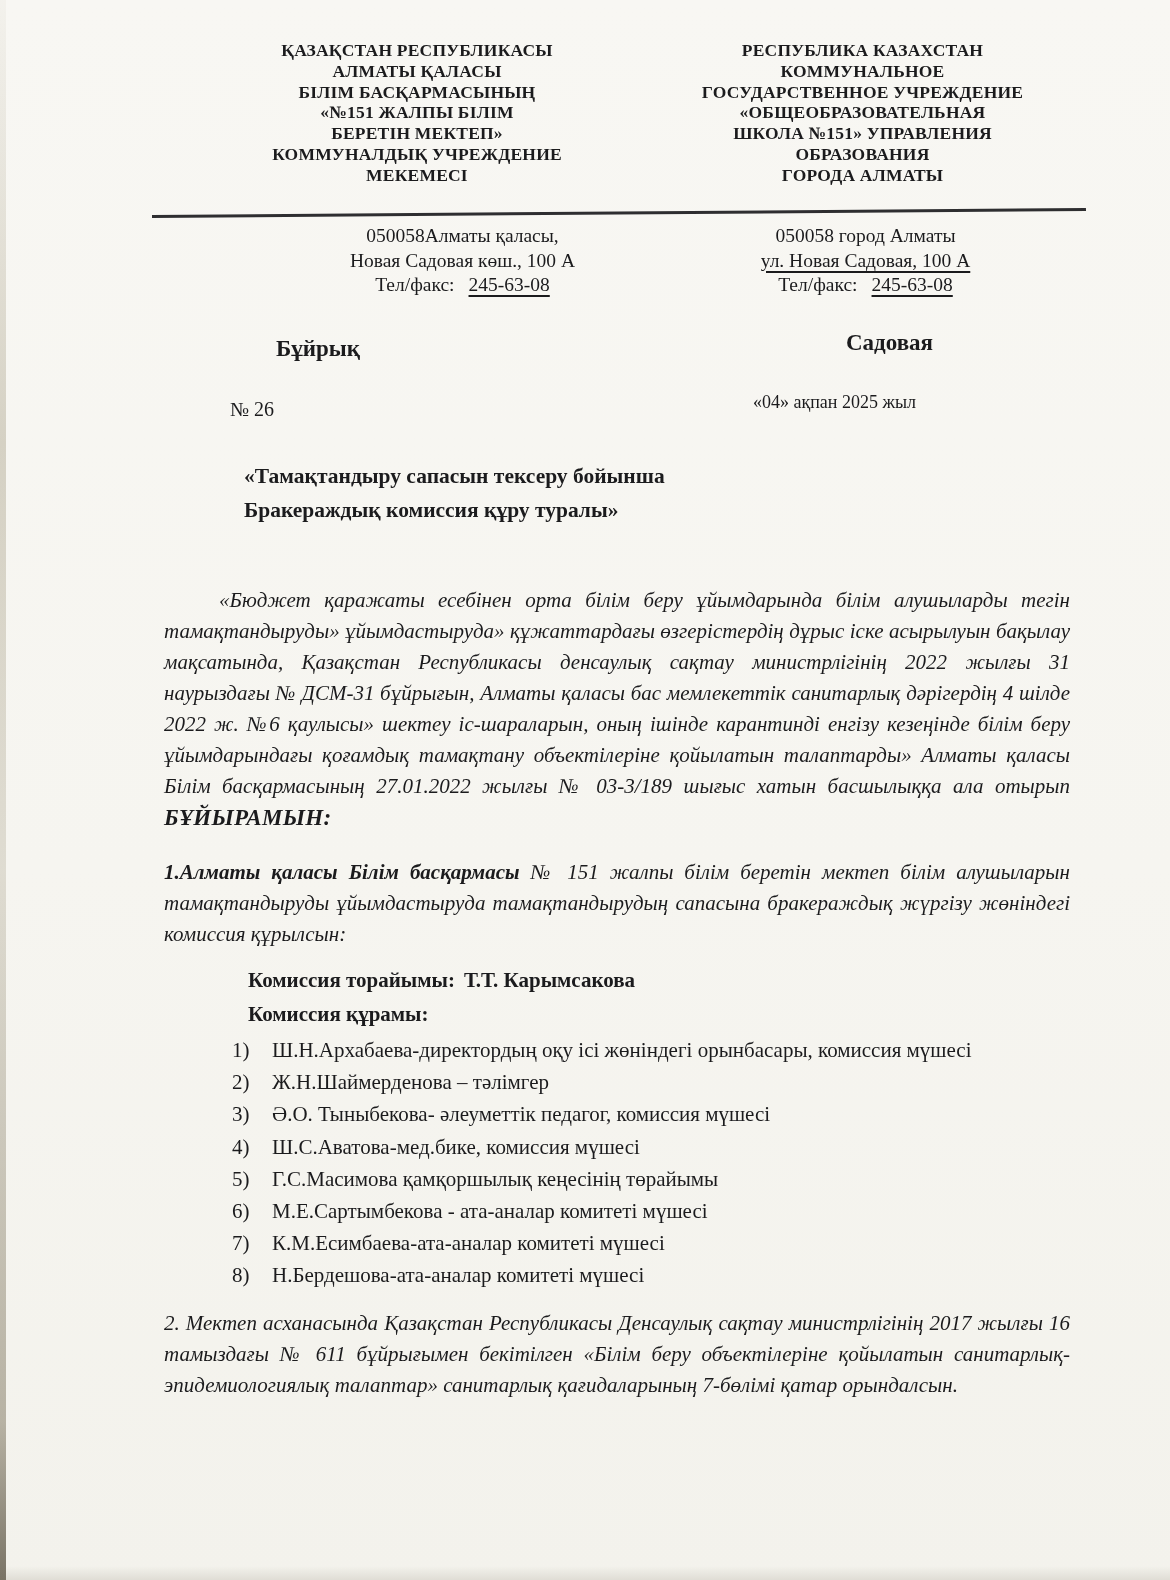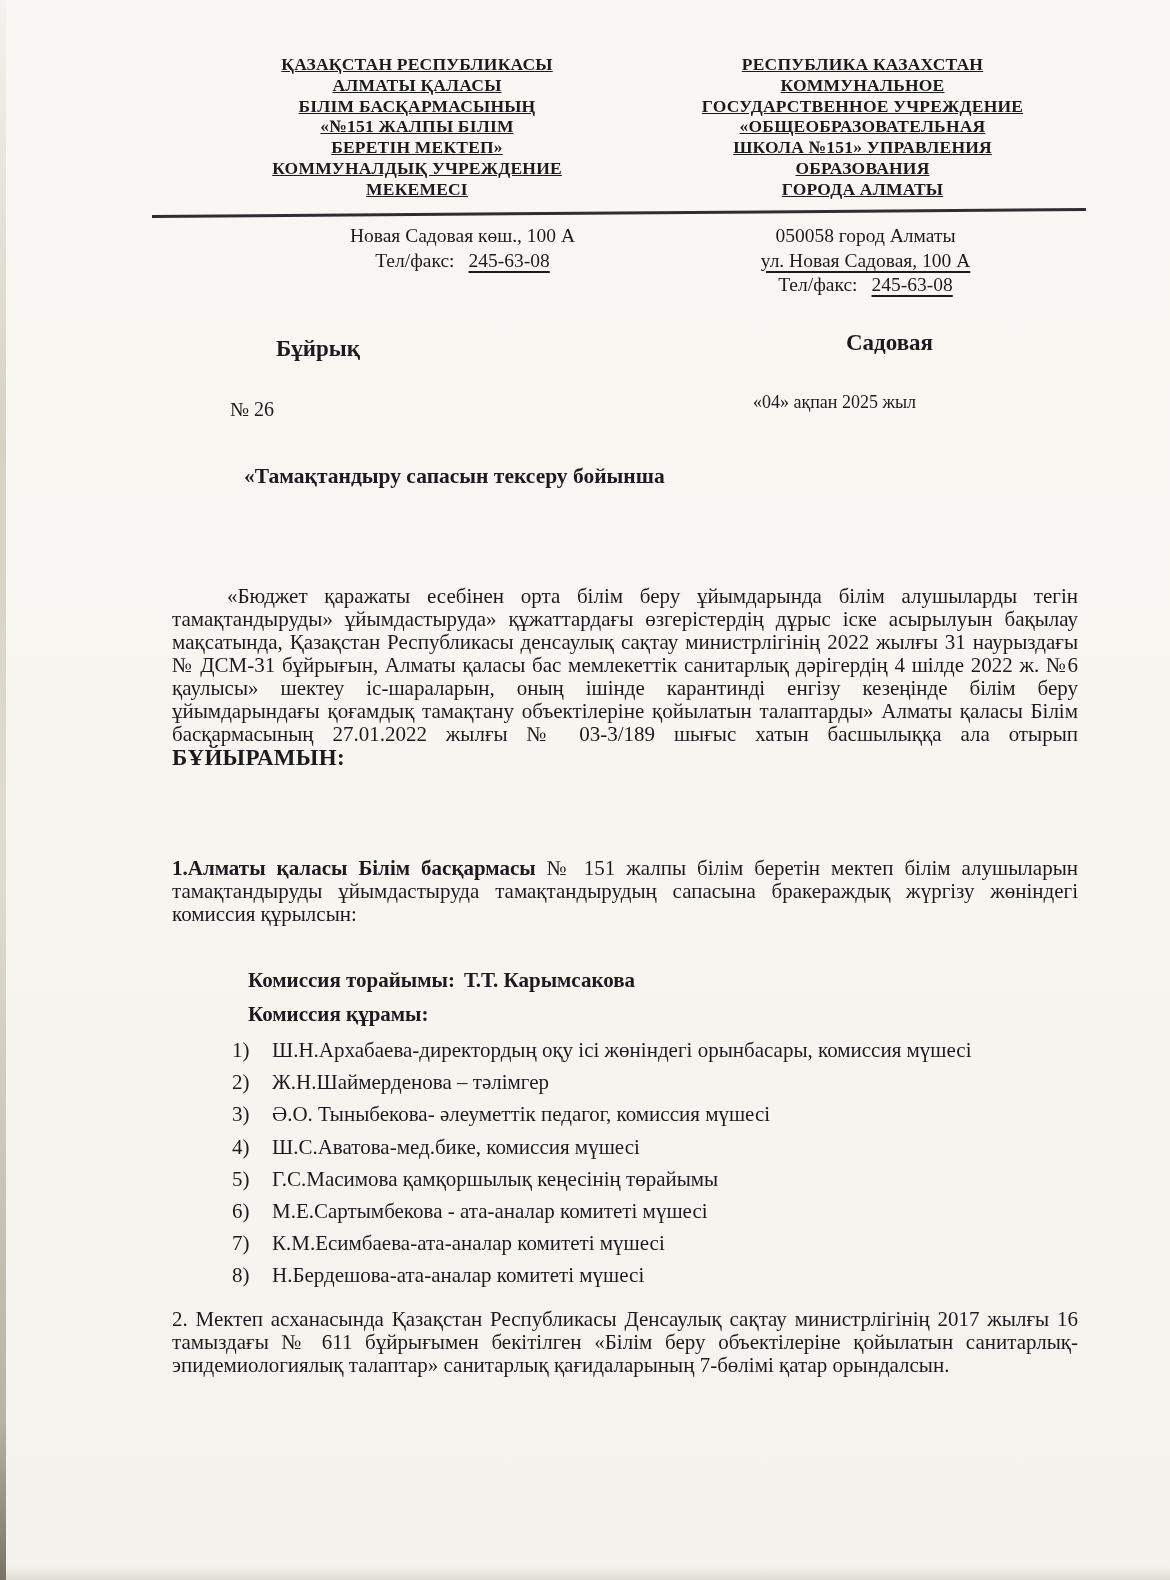--- a/index.html
+++ b/index.html
@@ -24,23 +24,23 @@
       rgba(110,100,75,0.45) 90%,
       rgba(70,62,45,0.7) 100%);
   }
   .scan-bottom {
     position:absolute; left:0; right:0; bottom:0; height:14px;
     background:linear-gradient(180deg, rgba(120,115,95,0) 0%, rgba(120,115,95,0.16) 100%);
   }
 
   
   .org-block {
-    position:absolute; top:54px;
+    position:absolute; top:40px;
     text-align:center; font-weight:bold;
-    font-size:17.5px; line-height:20.8px; letter-spacing:0.2px;text-decoration:underline;
+    font-size:17.5px; line-height:20.8px; letter-spacing:0.2px;
   }
   .org-left  { left:247px; width:340px; }
   .org-right { left:700px; width:325px; }
 
   .h-divider {
     position:absolute; left:152px; top:215px; width:934px; height:3px;
     background:#2e2e30; transform:rotate(-0.43deg); transform-origin:left center;
   }
 
   .addr {
@@ -59,23 +59,24 @@
   .order-number { position:absolute; left:230px; top:398px; font-size:20px; }
   .order-date   { position:absolute; left:753px; top:392px; font-size:18px; }
 
   .doc-title {
     position:absolute; left:244px; top:459px;
     font-weight:bold; font-size:21.5px; line-height:34px;
   }
 
   
   .para {
-    position:absolute; left:172px; width:906px;
-    font-size:21px; line-height:23px;
+    position:absolute; left:164px; width:906px;
+    font-size:21px; line-height:31px;
     text-align:justify;
+    font-style:italic;
   }
   .preamble { top:585px; text-indent:55px; }
   .p1 { top:857px; }
   .p2 { top:1308px; }
   .bold-run { font-weight:bold; font-size:23px; letter-spacing:0.3px; }
   .lead-bold { font-weight:bold; }
 
   
   .commission { position:absolute; left:172px; top:964px; width:906px; font-size:21px; }
   .commission .label { font-weight:bold; margin-left:76px; line-height:33.5px; }
@@ -109,38 +110,40 @@
       <div class="org-line">ГОСУДАРСТВЕННОЕ УЧРЕЖДЕНИЕ</div>
       <div class="org-line">«ОБЩЕОБРАЗОВАТЕЛЬНАЯ</div>
       <div class="org-line">ШКОЛА №151» УПРАВЛЕНИЯ</div>
       <div class="org-line">ОБРАЗОВАНИЯ</div>
       <div class="org-line">ГОРОДА АЛМАТЫ</div>
     </div>
 
   <div class="h-divider"></div>
 
   <div class="addr addr-left">
+    <div class="addr-line">050058Алматы  қаласы,</div>
     <div class="addr-line">Новая Садовая көш., 100 А</div>
     <div class="addr-line"><span>Тел/факс:</span><span class="gap"></span><span class="u">245-63-08</span></div>
   </div>
 
   <div class="addr addr-right">
     <div class="addr-line">050058 город Алматы</div>
     <div class="addr-line u">ул. Новая Садовая, 100 А</div>
     <div class="addr-line"><span>Тел/факс:</span><span class="gap"></span><span class="u">245-63-08</span></div>
   </div>
 
   <div class="doc-label label-kk">Бұйрық</div>
   <div class="doc-label label-ru">Садовая</div>
 
   <div class="order-number">№ 26</div>
   <div class="order-date">«04» ақпан 2025 жыл</div>
 
   <div class="doc-title">
     <div>«Тамақтандыру сапасын тексеру бойынша</div>
+    <div>Бракераждық комиссия құру туралы»</div>
   </div>
 
   <p class="para preamble"><span>«Бюджет қаражаты есебінен орта білім беру ұйымдарында білім алушыларды  тегін тамақтандыруды» ұйымдастыруда» құжаттардағы өзгерістердің дұрыс іске асырылуын бақылау мақсатында,  Қазақстан Республикасы денсаулық сақтау министрлігінің 2022 жылғы 31 наурыздағы  № ДСМ-31 бұйрығын, Алматы қаласы бас мемлекеттік санитарлық дәрігердің 4 шілде 2022 ж. №6 қаулысы» шектеу іс-шараларын, оның ішінде карантинді енгізу кезеңінде білім беру ұйымдарындағы қоғамдық тамақтану объектілеріне қойылатын талаптарды» Алматы қаласы Білім басқармасының 27.01.2022 жылғы  № 03-3/189 шығыс хатын басшылыққа ала отырып </span><span class="bold-run">БҰЙЫРАМЫН:</span></p>
 
   <p class="para p1"><span class="lead-bold">1.Алматы қаласы Білім басқармасы</span><span>  № 151   жалпы білім беретін мектеп білім алушыларын тамақтандыруды ұйымдастыруда тамақтандырудың сапасына бракераждық жүргізу жөніндегі комиссия құрылсын:</span></p>
 
   <div class="commission">
     <div class="label"><span>Комиссия торайымы:</span><span class="name">Т.Т. Карымсакова</span></div>
     <div class="label">Комиссия құрамы:</div>
     <div class="member-list">

